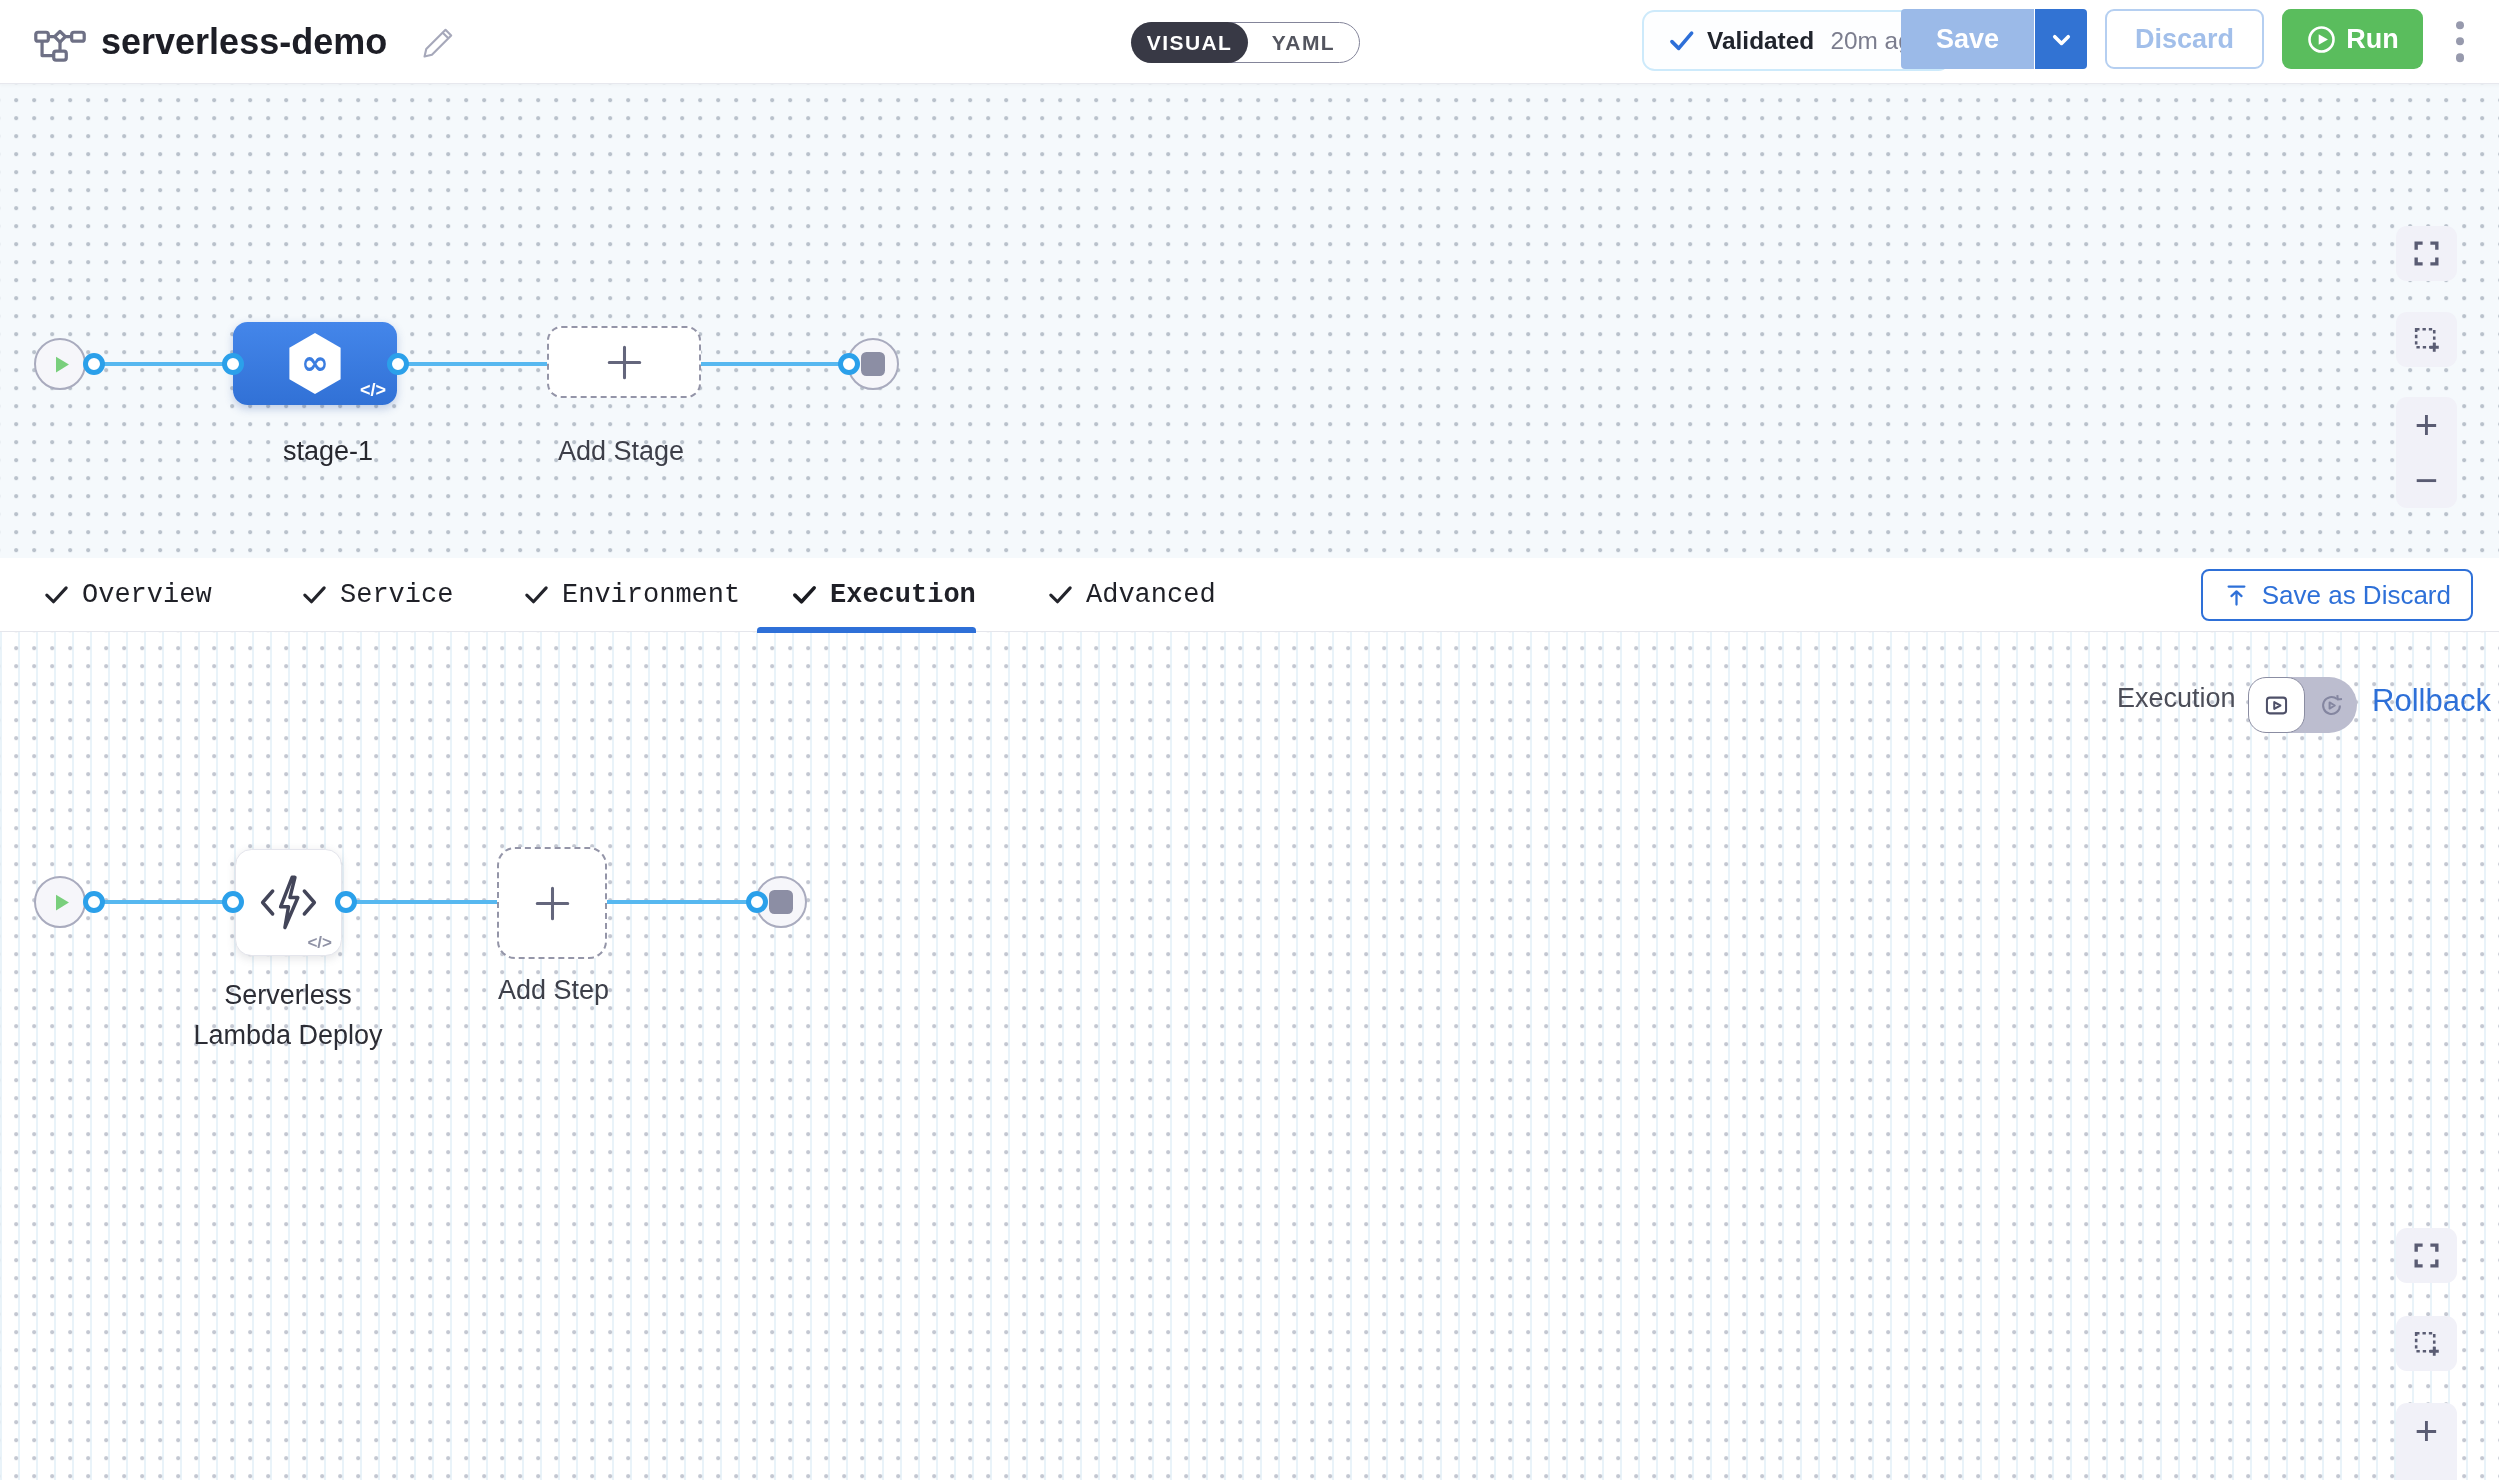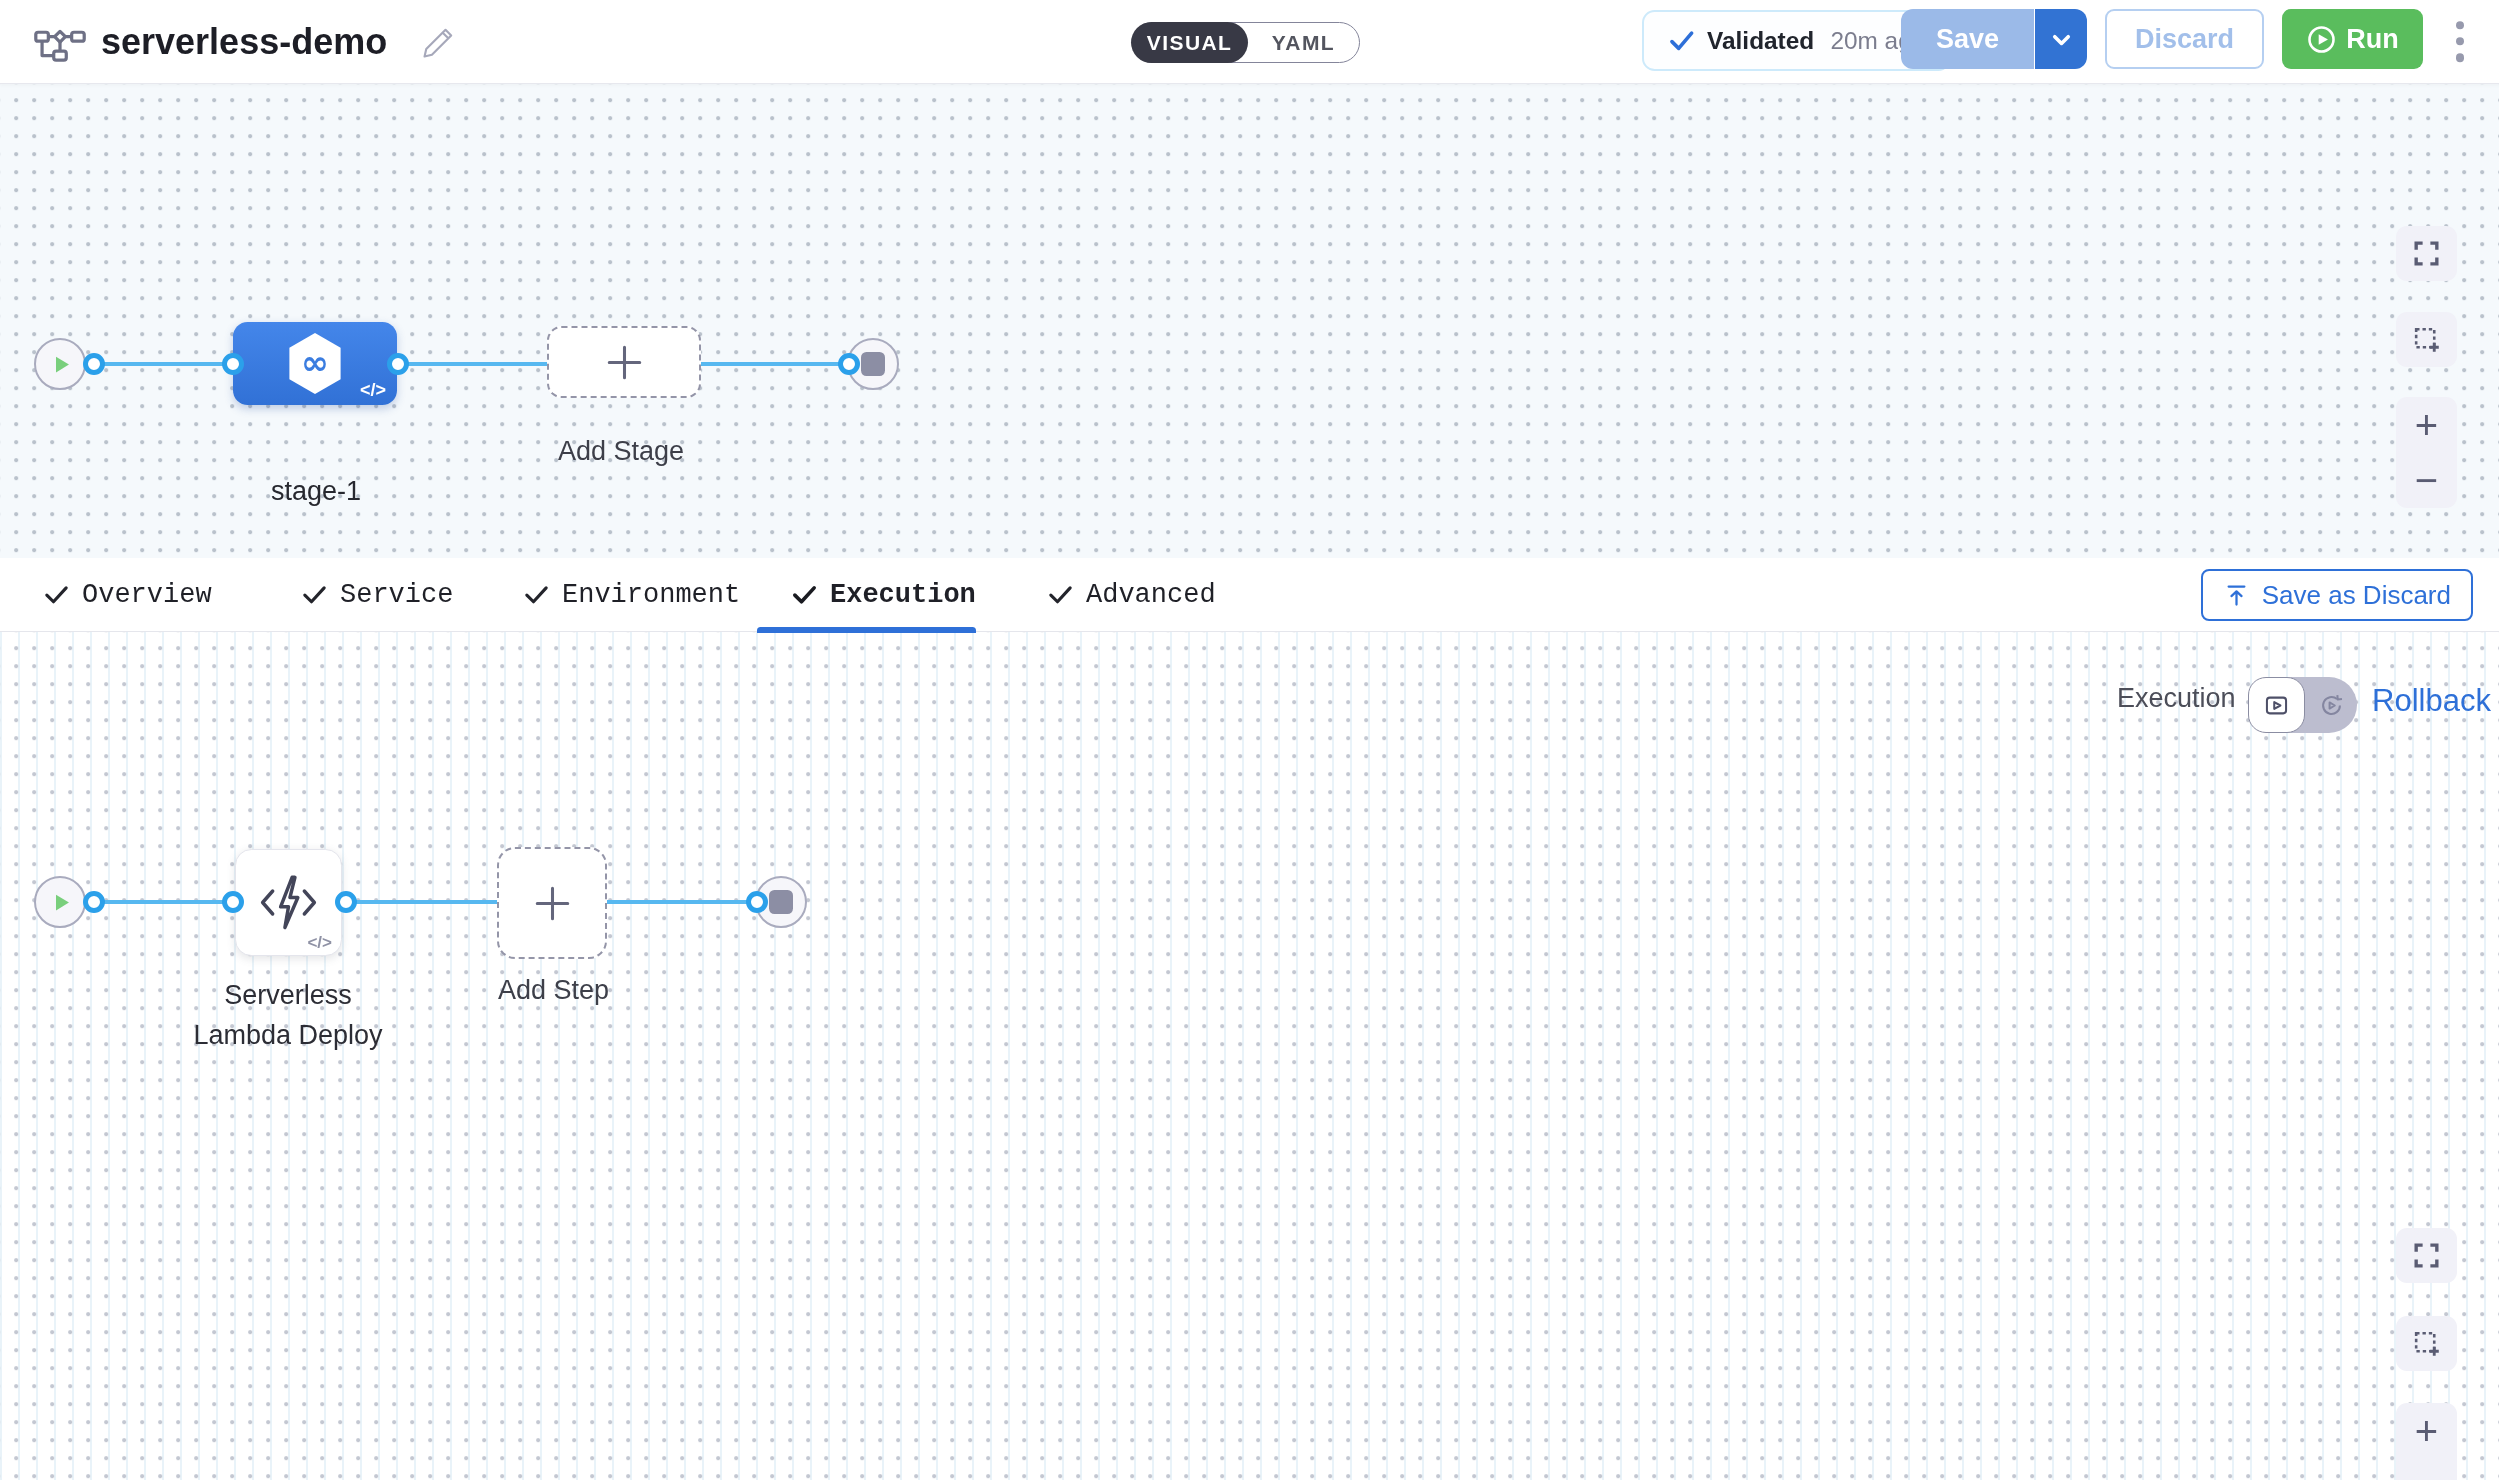--- a/index.html
+++ b/index.html
@@ -21,21 +21,21 @@
                font-size:21px;font-weight:700;letter-spacing:1.4px;color:#53555f;cursor:pointer;}
   .view-toggle .seg.active{background:#383945;color:#fff;border-radius:21px;flex:1.05;
                margin:-1.8px 0 -1.8px -1.8px;height:41px;}
 
   .validated-badge{position:absolute;left:1642px;top:10px;height:61px;padding:0 23.5px;
                background:#fdfeff;border:2.3px solid #cdeafb;border-radius:12.6px;
                display:flex;align-items:center;gap:12.6px;cursor:pointer;}
   .validated-badge .v-label{font-size:24.4px;font-weight:700;color:#21252d;}
   .validated-badge .v-time{font-size:24.4px;color:#7b7d8e;margin-left:3.6px;}
 
-  .save-split{position:absolute;left:1901px;top:9px;width:186px;height:60px;border-radius:12px;
+  .save-split{position:absolute;left:1901px;top:9px;width:186px;height:60px;border-radius:4px;
               overflow:hidden;display:flex;cursor:pointer;}
   .save-main{flex:1;background:#9bbae8;color:#fff;font-size:27px;font-weight:700;
              display:flex;align-items:center;justify-content:center;border-right:1.8px solid #fff;}
   .save-caret{width:52px;background:#3273d3;display:flex;align-items:center;justify-content:center;}
 
   .discard-btn{position:absolute;left:2105px;top:9px;width:159px;height:60px;background:#fff;
               border:2.3px solid #b5cff1;border-radius:9px;color:#a2bfea;font-size:27px;
               font-weight:700;display:flex;align-items:center;justify-content:center;cursor:pointer;}
   .run-btn{position:absolute;left:2282px;top:9px;width:141px;height:60px;background:#5abd5d;
               border-radius:9px;color:#fff;font-size:27px;font-weight:700;display:flex;
@@ -190,21 +190,21 @@
       <svg width="43" height="43" viewBox="0 0 24 24" stroke="#64667c" stroke-width="1.7" stroke-linecap="round">
           <path d="M12 3.5 v17 M3.5 12 h17"></path>
         </svg>
     </div>
 
     <div class="port" style="left:838px;top:269px;"></div>
     <div class="circle-node" style="left:847px;top:254px;">
       <div class="stop-square"></div>
     </div>
 
-    <div class="node-label" style="left:224px;top:352px;width:184px;margin-top:40px;">stage-1</div>
+    <div class="node-label" style="left:236px;top:352px;width:184px;">stage-1</div>
     <div class="node-label add-label" style="left:529px;top:352px;width:184px;">Add Stage</div>
 
     <div class="ctl-btn" style="top:142px;">
       <svg width="31" height="31" viewBox="0 0 24 24" fill="none" stroke="#5a5c73" stroke-width="2.6">
           <path d="M4 9 V4 h5 M15 4 h5 v5 M20 15 v5 h-5 M9 20 H4 v-5"></path>
         </svg>
     </div>
     <div class="ctl-btn" style="top:228px;">
       <svg width="31" height="31" viewBox="0 0 24 24" fill="none" stroke="#5a5c73" stroke-width="2">
         <rect x="4" y="4" width="14" height="14" stroke-dasharray="2.6 2.3"></rect>

